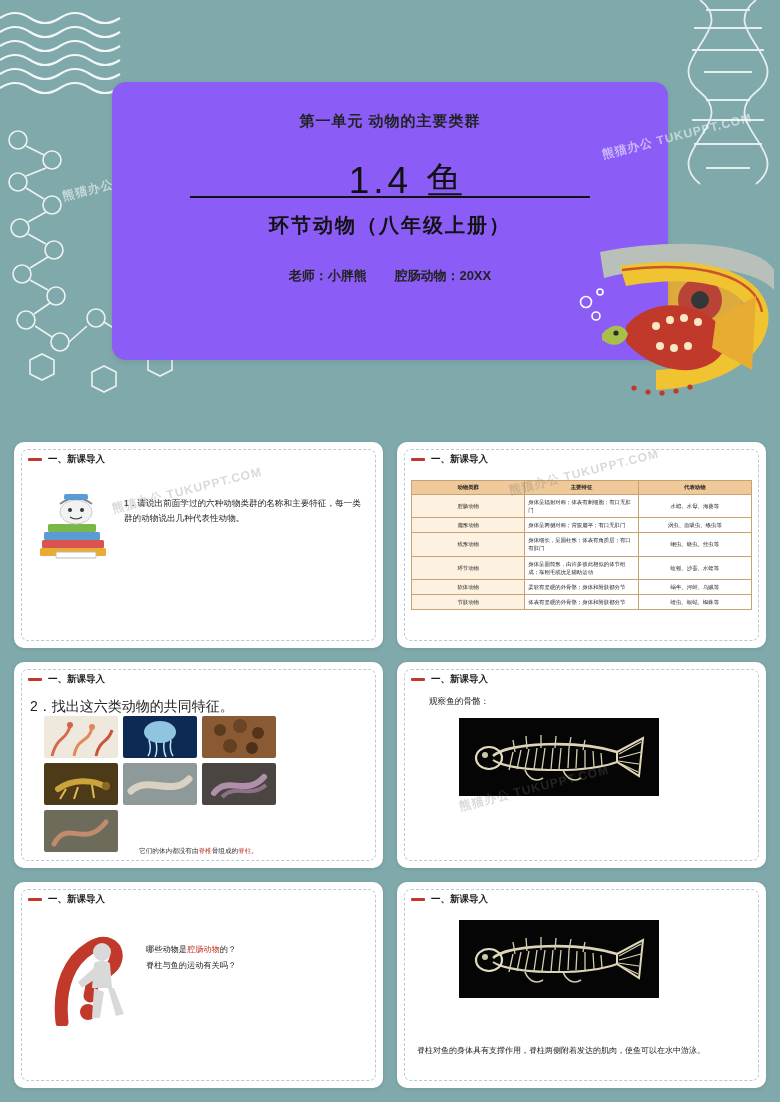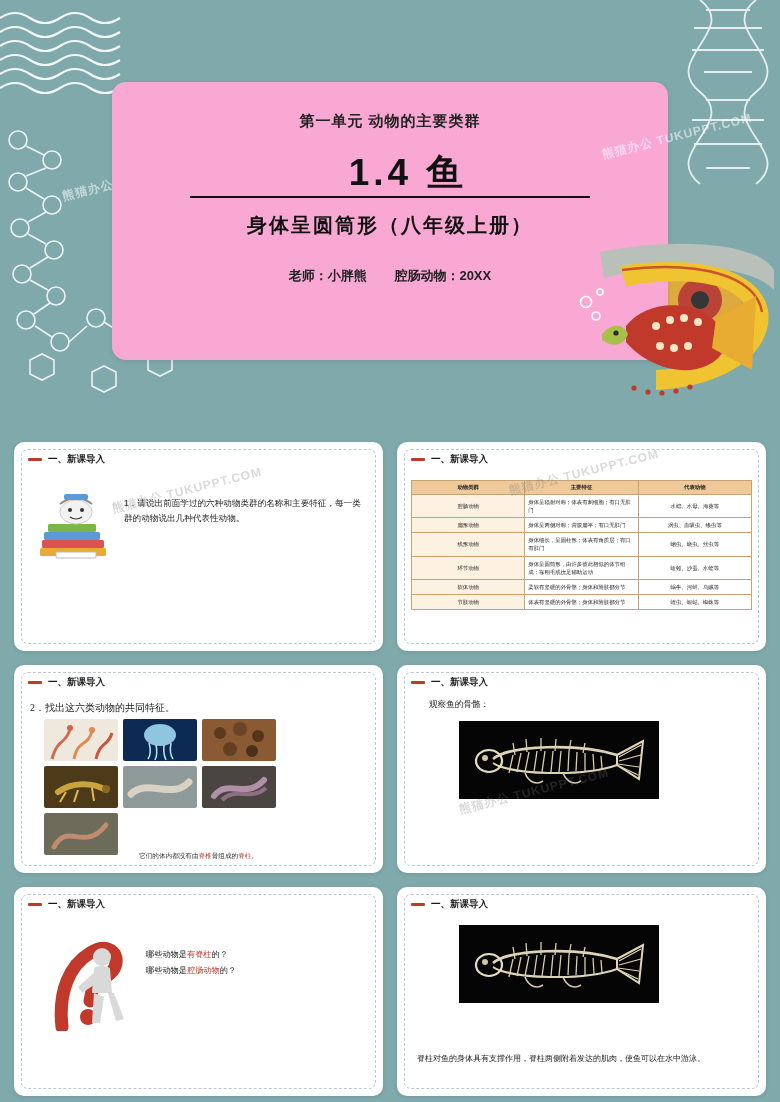--- a/index.html
+++ b/index.html
@@ -16,35 +16,35 @@
     position:relative;
     width:780px;height:432px;
     background:#7fa9ab;
     overflow:hidden;
   }
   .hero-deco{position:absolute;top:0;left:0;width:780px;height:432px;}
   .hero-card{
     position:absolute;
     left:112px;top:82px;
     width:556px;height:278px;
-    background:#f9a8d4;
+    background:#8b5cf6;
     border-radius:14px;
     box-shadow:0 2px 6px rgba(0,0,0,.08);
     z-index:5;
   }
   .hero-unit{
     position:absolute;left:0;right:0;top:30px;
     text-align:center;
     font-size:15px;font-weight:bold;color:#222;
     letter-spacing:1px;
   }
   .hero-title{
-    position:absolute;left:0;right:0;top:66px;
+    position:absolute;left:0;right:0;top:74px;
     text-align:center;
-    font-size:37px;font-weight:bold;color:#111;
+    font-size:37px;font-weight:normal;color:#111;
     letter-spacing:4px;
     padding-left:36px;
   }
   .hero-rule{
     position:absolute;left:78px;top:114px;
     width:400px;height:2px;background:#111;
   }
   .hero-sub{
     position:absolute;left:0;right:0;top:130px;
     text-align:center;
@@ -72,21 +72,21 @@
 
   
   .grid{
     position:absolute;
     left:0;top:432px;
     width:780px;height:670px;
     display:grid;
     grid-template-columns:1fr 1fr;
     grid-template-rows:1fr 1fr 1fr;
     gap:14px;
-    padding:10px 14px 6px 14px;
+    padding:10px 14px 14px 14px;
     box-sizing:border-box;
   }
   .slide{
     position:relative;
     background:#ffffff;
     border-radius:10px;
     box-shadow:0 1px 4px rgba(0,0,0,.10);
     overflow:hidden;
   }
   .slide-inner{
@@ -134,21 +134,21 @@
     border:1px solid #c9a273;
     padding:3px 3px;
     line-height:1.5;
     vertical-align:middle;
   }
   table.tbl td.c0{background:#fdf2e2;text-align:center;width:20%;}
   table.tbl td.c1{background:#ffffff;width:52%;}
   table.tbl td.c2{background:#ffffff;text-align:center;width:28%;}
 
   
-  .s3-q{position:absolute;left:2px;top:4px;font-size:10px;color:#222;font-family:Liberation Serif, serif;}
+  .s3-q{position:absolute;left:2px;top:4px;font-size:14px;color:#222;}
   .photos{
     position:absolute;left:16px;top:22px;
     display:grid;grid-template-columns:repeat(3,74px);
     grid-auto-rows:42px;gap:5px;
   }
   .ph{border-radius:2px;overflow:hidden;position:relative;}
   .s3-note{
     position:absolute;left:0;right:0;bottom:2px;
     text-align:center;font-size:6.6px;color:#333;
   }
@@ -280,21 +280,21 @@
       <circle cx="102" cy="163" r="2.6"></circle>
         <circle cx="116" cy="161" r="2.6"></circle>
       <circle cx="130" cy="157" r="2.6"></circle>
     </g>
   </svg>
 
   <div class="hero-card">
     <div class="hero-unit">第一单元 动物的主要类群</div>
     <div class="hero-title">1.4  鱼</div>
     <div class="hero-rule"></div>
-    <div class="hero-sub">身体呈圆筒形（八年级上册）</div>
+    <div class="hero-sub">环节动物（八年级上册）</div>
     <div class="hero-meta">
       <span>老师：小胖熊</span>
       <span>腔肠动物：20XX</span>
     </div>
   </div>
 
   <div class="wm" style="left:62px;top:182px;">熊猫办公</div>
   <div class="wm" style="left:600px;top:128px;">熊猫办公 TUKUPPT.COM</div>
 </div>
 
@@ -509,22 +509,22 @@
         <circle cx="56" cy="86" r="8" fill="#c0392b"></circle>
         <g fill="#d9d9d9">
           <circle cx="70" cy="26" r="9"></circle>
           <path d="M62 38 C62 34 78 34 78 38 L80 62 L60 62 Z"></path>
           <path d="M62 62 L60 92 L68 92 L72 66 Z"></path>
           <path d="M76 62 L84 90 L92 88 L82 62 Z"></path>
           <path d="M64 40 L46 56 L50 62 L68 50 Z"></path>
         </g>
       </svg>
       <div class="s5-q">
-        <div><span>哪些动物是</span><b>有脊柱</b><span>的？</span></div>
         <div><span>哪些动物是</span><b>腔肠动物</b><span>的？</span></div>
+        <div>脊柱与鱼的运动有关吗？</div>
       </div>
     </div>
   </div>
 
   <div class="slide">
     <div class="slide-inner"></div>
     <div class="slide-head">
       <span class="head-bar"></span>
       <span class="head-text">一、新课导入</span>
     </div>

